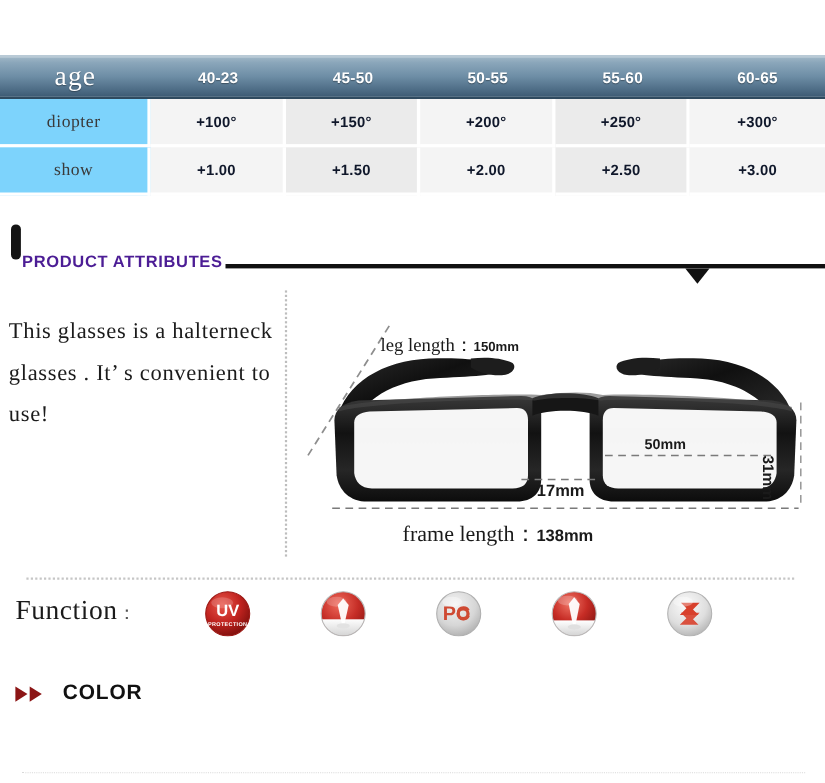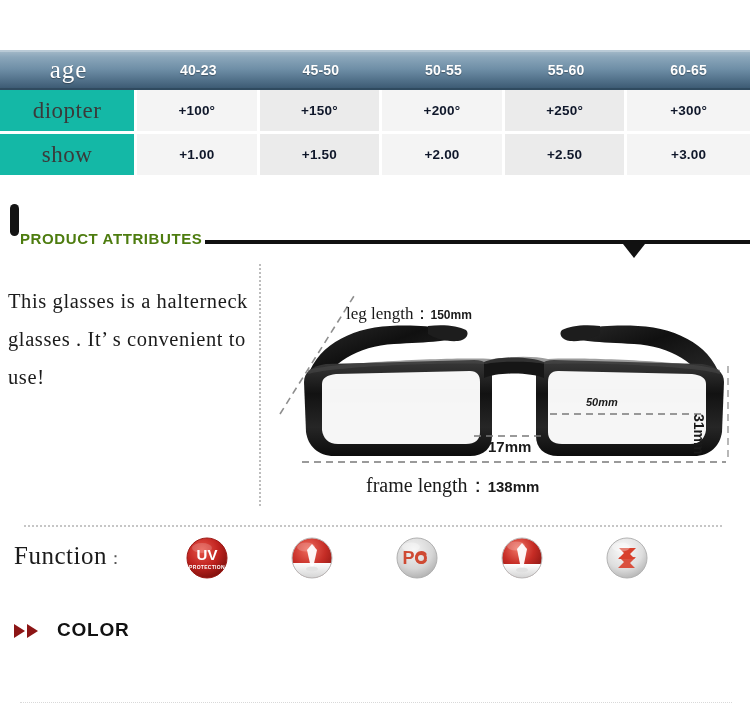--- a/index.html
+++ b/index.html
@@ -60,24 +60,24 @@
     background: #ffffff;
   }
   .body-row .spec-cell {
     background: #f4f4f4;
     border-right: 3px solid #ffffff;
     border-bottom: 3px solid #ffffff;
   }
   .body-row .spec-cell:last-child { border-right: none; }
   .body-row .spec-cell.label-cell {
     font-family: "Liberation Serif", serif;
-    font-size: 23px;
+    font-size: 16px;
     font-weight: normal;
     color: #3a3a3a;
-    background: #14b8a6;
+    background: #7dd3fc;
     letter-spacing: 0.5px;
   }
   .body-row .spec-cell.alt { background: #ebebeb; }
   .col-label { width: 137px; flex: 0 0 137px; }
   .col-val   { width: 122.6px; flex: 1 1 auto; }
 
   
   #attributes-heading {
     position: absolute;
     left: 0;
@@ -94,21 +94,21 @@
     background: #141414;
     border-radius: 5px;
   }
   #attr-title {
     position: absolute;
     left: 20px;
     top: 26px;
     font-size: 15px;
     font-weight: bold;
     letter-spacing: 0.6px;
-    color: #4d7c0f;
+    color: #4c1d95;
     font-family: "Liberation Sans", sans-serif;
   }
   #attr-rule {
     position: absolute;
     left: 205px;
     top: 36px;
     width: 545px;
     height: 4px;
     background: #111;
   }
@@ -166,21 +166,21 @@
     left: 68px;
     top: 16px;
     font-family: "Liberation Serif", serif;
     font-weight: normal;
     font-size: 17px;
   }
   #leg-length-label b {
     font-family: "Liberation Sans", sans-serif;
     font-size: 12px;
   }
-  #label-50mm { left: 308px; top: 110px; font-size: 11px; font-style: italic; }
+  #label-50mm { left: 308px; top: 110px; font-size: 13px; }
   #label-17mm { left: 210px; top: 152px; font-size: 15px; }
   #label-31mm {
     left: 429px;
     top: 128px;
     font-size: 14px;
     transform: rotate(90deg);
     transform-origin: left top;
   }
   #frame-length-label {
     left: 88px;

